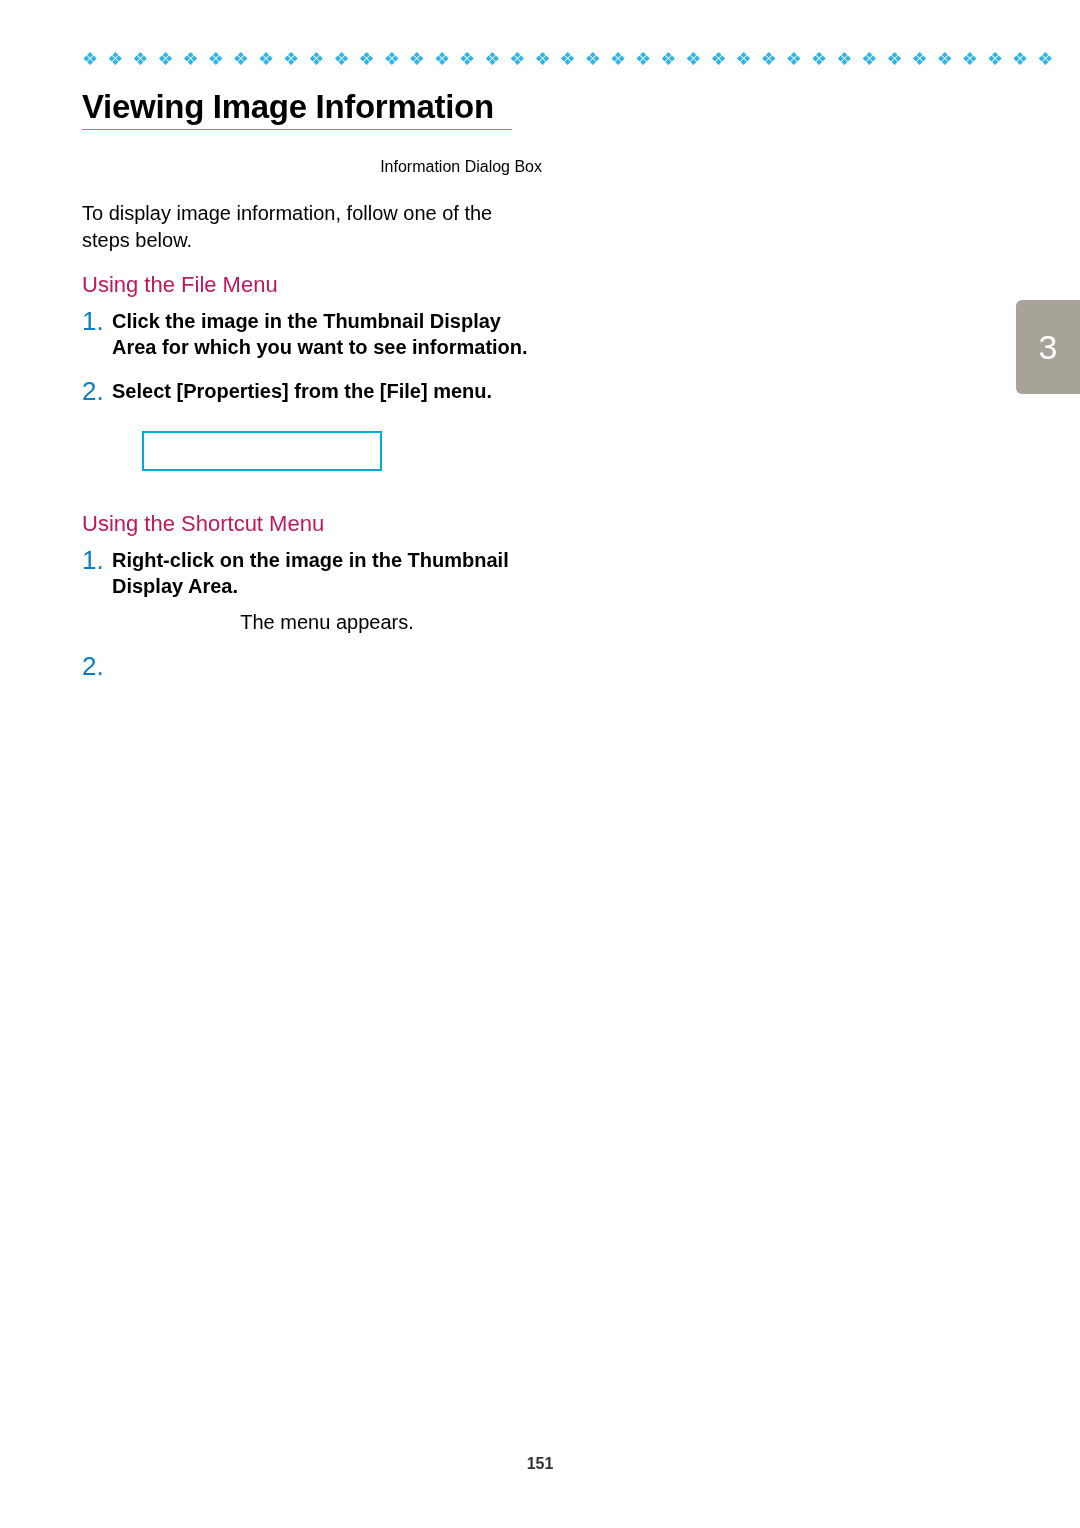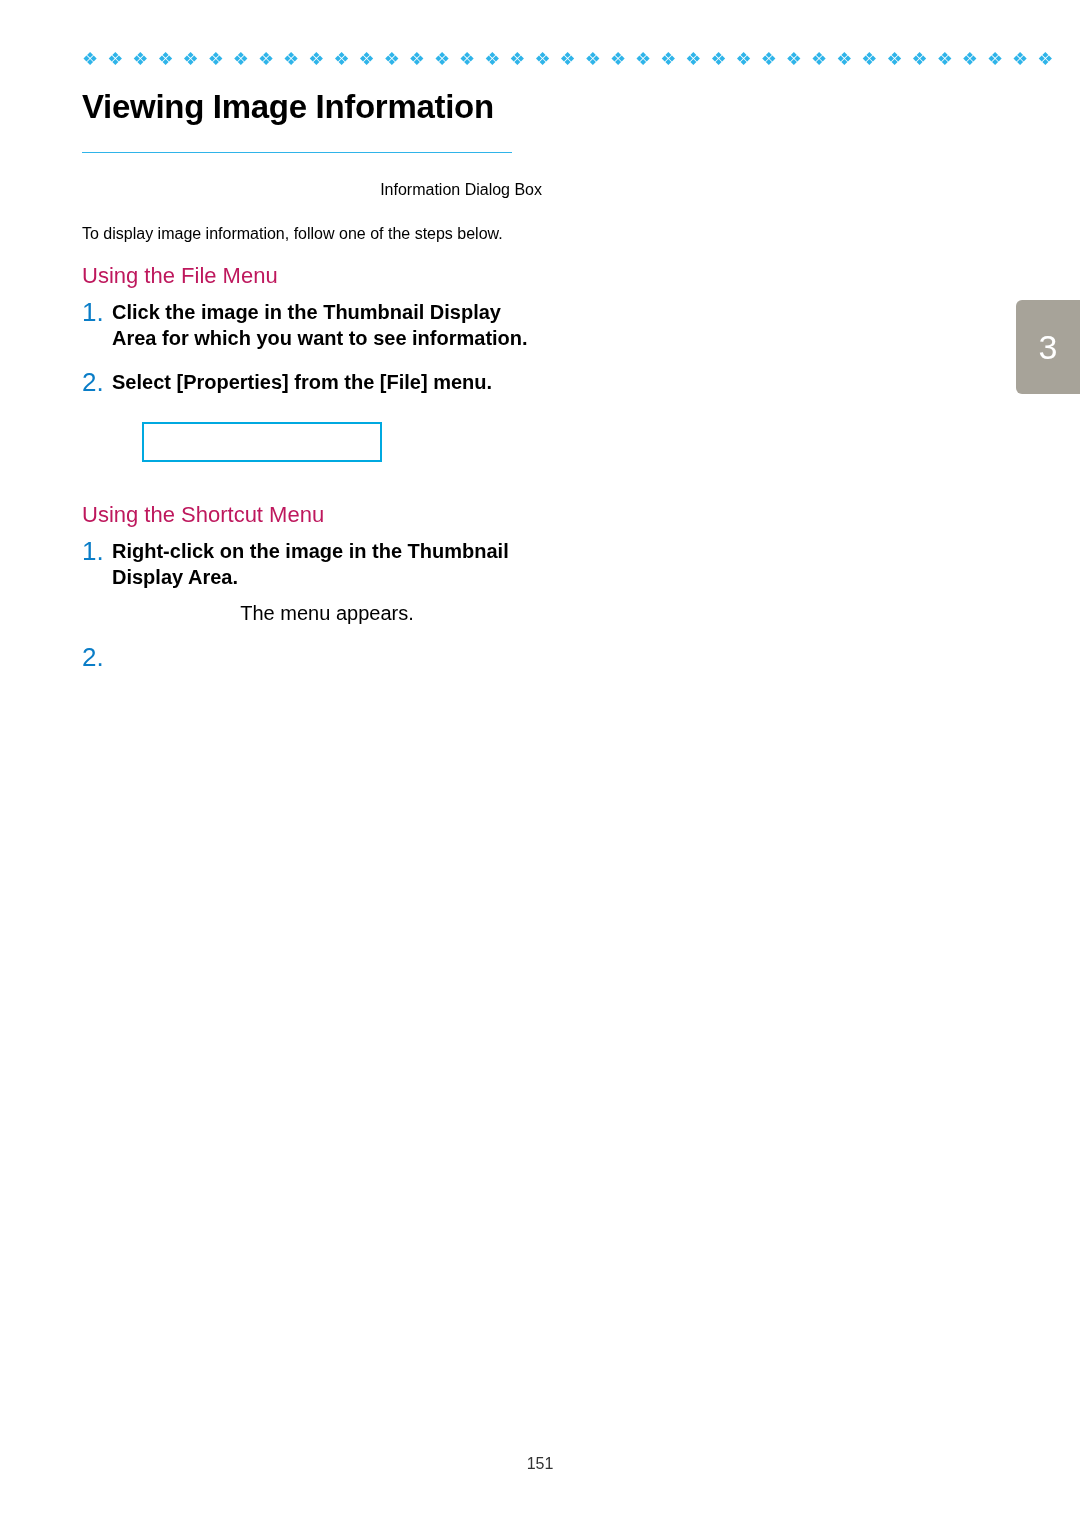--- a/index.html
+++ b/index.html
@@ -26,40 +26,40 @@
   .content {
     position: absolute;
     top: 88px;
     left: 82px;
     width: 460px;
   }
   .title {
     font-size: 33px;
     font-weight: 900;
     letter-spacing: -0.3px;
-    padding-bottom: 26px;
+    padding-bottom: 3px;
     border-bottom: 1px solid #2fb4e9;
     margin-bottom: 28px;
     display: inline-block;
     width: 430px;
   }
   .intro {
     font-size: 20px;
     line-height: 1.35;
     margin-bottom: 290px;
     max-width: 450px;
   }
   .caption {
     font-size: 16px;
     text-align: right;
     margin-left: 110px;
     margin-bottom: 18px;
   }
   .follow {
-    font-size: 16px;
+    font-size: 20px;
     line-height: 1.35;
     margin-bottom: 18px;
     max-width: 450px;
     margin-top: 24px;
   }
   .sub {
     color: #be185d;
     font-size: 22px;
     margin-bottom: 10px;
   }
@@ -108,20 +108,21 @@
     border-top-left-radius: 6px;
     border-bottom-left-radius: 6px;
   }
   .pagenum {
     position: absolute;
     bottom: 55px;
     width: 100%;
     text-align: center;
     font-size: 16px;
     color: #333;
+    font-weight: bold;
   }
 </style>
 </head>
 <body>
 
 <div class="diamond-row">❖ ❖ ❖ ❖ ❖ ❖ ❖ ❖ ❖ ❖ ❖ ❖ ❖ ❖ ❖ ❖ ❖ ❖ ❖ ❖ ❖ ❖ ❖ ❖ ❖ ❖ ❖ ❖ ❖ ❖ ❖ ❖ ❖ ❖ ❖ ❖ ❖ ❖ ❖ ❖ ❖ ❖ ❖ ❖ ❖ ❖ ❖ ❖ ❖ ❖ ❖ ❖ ❖ ❖ ❖ ❖ ❖ ❖ ❖ ❖</div>
 
 <div class="content">
   <h1 class="title">Viewing Image Information</h1>
 

